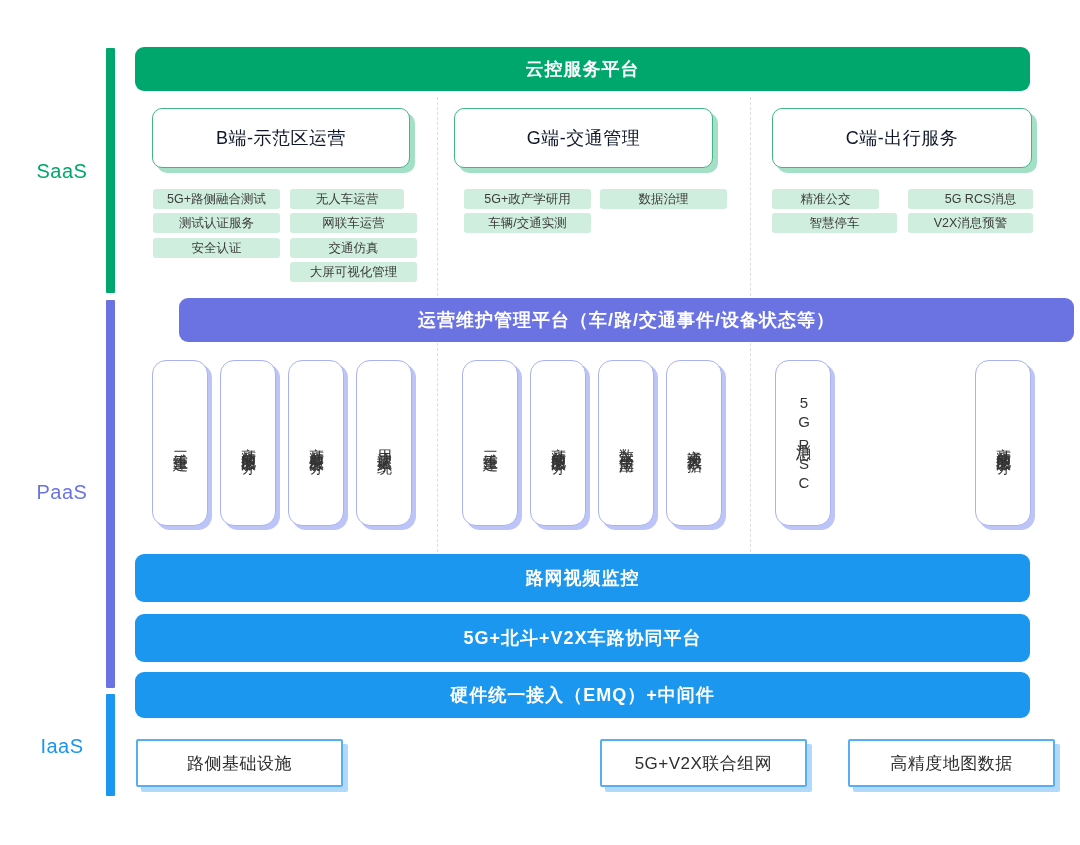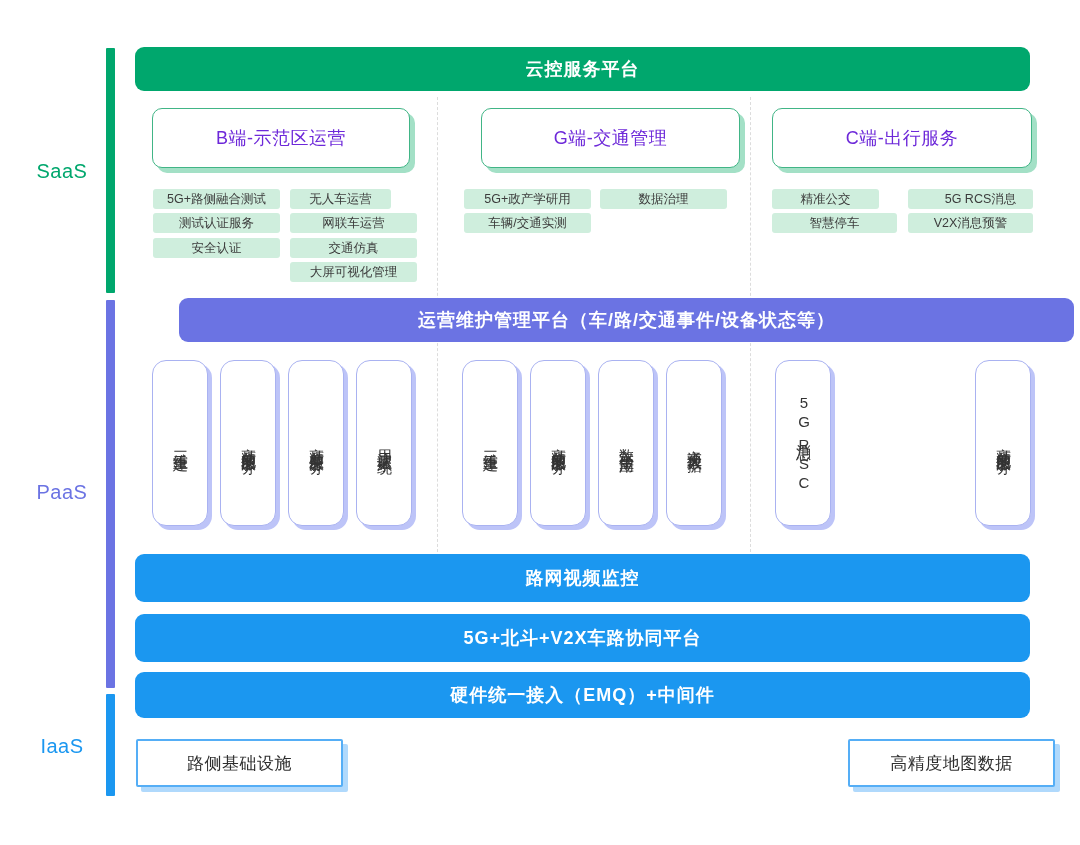--- a/index.html
+++ b/index.html
@@ -33,21 +33,21 @@
   .banner.b1 { top:554px; height:48px; }
   .banner.b2 { top:614px; height:48px; }
   .banner.b3 { top:672px; height:46px; }
 
   
   .scard {
     position:absolute; top:108px; height:60px; background:#ffffff;
     border:1.5px solid #41b586; border-radius:10px;
     box-shadow:5px 5px 0 #a3e0c6;
     display:flex; align-items:center; justify-content:center;
-    font-size:18px; font-weight:500; color:#6d28d9; letter-spacing:0.5px;
+    font-size:18px; font-weight:500; color:#0f172a; letter-spacing:0.5px;
   }
   
   .tag {
     position:absolute; height:20px; background:#cfeedd; border-radius:3px;
     display:flex; align-items:center; justify-content:center;
     font-size:12.5px; font-weight:500; color:#3c3c3c;
   }
   
   .vcard {
     position:absolute; top:360px; width:56px; height:166px; background:#ffffff;
@@ -83,27 +83,27 @@
   <div class="layer-label saas">SaaS</div>
   <div class="layer-label paas">PaaS</div>
   <div class="layer-label iaas">IaaS</div>
 
   <div class="divider" style="left:437px;"></div>
   <div class="divider" style="left:750px;"></div>
 
   <div class="banner green">云控服务平台</div>
 
   <div class="scard" style="left:152px;width:258px;">B端-示范区运营</div>
-  <div class="scard" style="left:481px;width:259px;">G端-交通管理</div>
+  <div class="scard" style="left:454px;width:259px;">G端-交通管理</div>
   <div class="scard" style="left:772px;width:260px;">C端-出行服务</div>
 
   <div class="tag" style="left:153px;top:189px;width:127px;">5G+路侧融合测试</div>
   <div class="tag" style="left:153px;top:213px;width:127px;">测试认证服务</div>
   <div class="tag" style="left:153px;top:238px;width:127px;">安全认证</div>
-  <div class="tag" style="left:290px;top:189px;width:101px;">无人车运营</div>
+  <div class="tag" style="left:290px;top:189px;width:114px;">无人车运营</div>
   <div class="tag" style="left:290px;top:213px;width:127px;">网联车运营</div>
   <div class="tag" style="left:290px;top:238px;width:127px;">交通仿真</div>
   <div class="tag" style="left:290px;top:262px;width:127px;">大屏可视化管理</div>
 
   <div class="tag" style="left:464px;top:189px;width:127px;">5G+政产学研用</div>
   <div class="tag" style="left:464px;top:213px;width:127px;">车辆/交通实测</div>
   <div class="tag" style="left:600px;top:189px;width:127px;">数据治理</div>
 
   <div class="tag" style="left:772px;top:189px;width:107px;">精准公交</div>
   <div class="tag" style="left:772px;top:213px;width:125px;">智慧停车</div>
@@ -122,15 +122,16 @@
   <div class="vcard" style="left:666px;">交通大数据</div>
   <div class="vcard" style="left:775px;">5G消息RSC</div>
   <div class="vcard" style="left:975px;">高精度地图服务</div>
 
   <div class="banner blue b1">路网视频监控</div>
   <div class="banner blue b2">5G+北斗+V2X车路协同平台</div>
 
   <div class="banner blue b3">硬件统一接入（EMQ）+中间件</div>
 
   <div class="icard" style="left:136px;">路侧基础设施</div>
+  <div class="icard" style="left:600px;">5G+V2X联合组网</div>
   <div class="icard" style="left:826px;margin-left:22px;">高精度地图数据</div>
 
 </div>
 
 </body></html>

